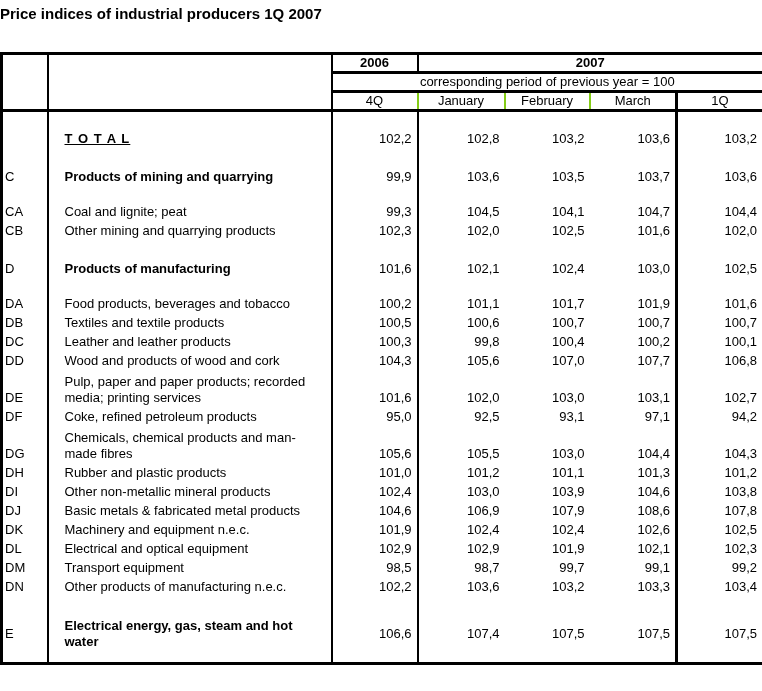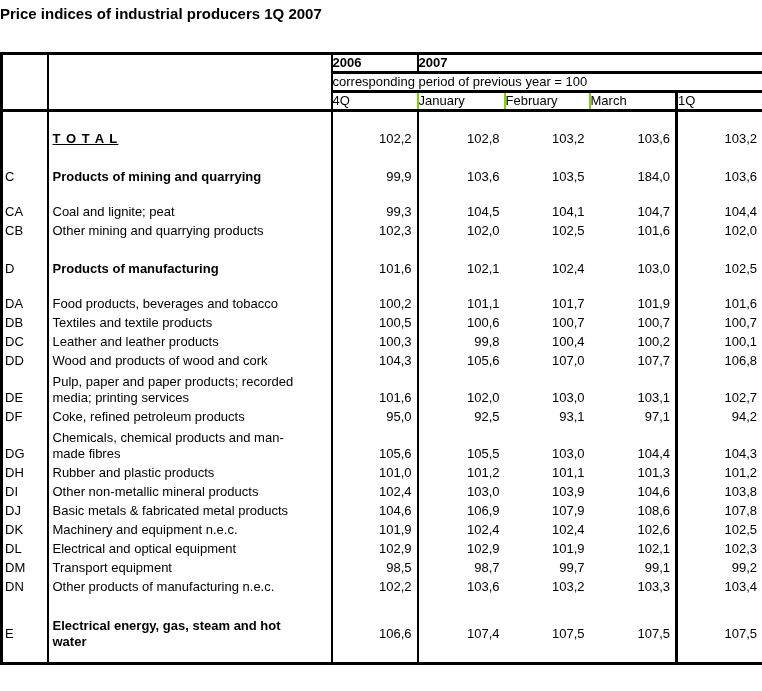--- a/index.html
+++ b/index.html
@@ -33,33 +33,33 @@
     font-size: 13px;
   }
   .grid th, .grid td {
     padding: 0;
     margin: 0;
     font-weight: normal;
     line-height: 16px;
     overflow: hidden;
   }
   
-  tr.hr th { height: 18px; text-align: left; vertical-align: middle; }
+  tr.hr th { height: 18px; text-align: center; vertical-align: middle; }
   th.code-h { border-right: 2px solid #000; border-bottom: 3px solid #000; }
   th.name-h { border-right: 2px solid #000; border-bottom: 3px solid #000; }
   th.year-cell { font-weight: bold; border-bottom: 3px solid #000; }
   th.year-left { border-right: 2px solid #000; }
   th.note-cell { border-bottom: 3px solid #000; margin-top: 44px; }
   th.p  { border-bottom: 3px solid #000; }
   th.p-sep  { border-right: 2px solid #84cc16; }
   th.p-thick { border-right: 3px solid #000; }
   
   .grid td { vertical-align: bottom; padding-bottom: 2px; }
   td.c-code { padding-left: 2px; border-right: 2px solid #000; }
-  td.c-name { padding-left: 4px; border-right: 2px solid #000; white-space: pre-line; }
+  td.c-name { padding-left: 16px; border-right: 2px solid #000; white-space: pre-line; }
   td.c-v    { text-align: right; padding-right: 5px; }
   td.c-v0   { border-right: 2px solid #000; }
   td.c-v3   { border-right: 3px solid #000; }
   tr.sec td.c-name { font-weight: bold; }
   tr.total td.c-name { font-weight: bold; text-decoration: underline; letter-spacing: 1px; }
   tr.sp16 td { height: 16px; }
   tr.sp7  td { height: 7px;  }
   tr.h22 td { height: 22px; }
   tr.h19 td { height: 19px; }
   tr.h37 td { height: 37px; }
@@ -129,21 +129,21 @@
           <td class="c-v c-v3"></td>
           <td class="c-v"></td>
         </tr>
 
       <tr class="h22 sec">
         <td class="c-code">C</td>
         <td class="c-name">Products of mining and quarrying</td>
         <td class="c-v c-v0">99,9</td>
         <td class="c-v">103,6</td>
         <td class="c-v">103,5</td>
-        <td class="c-v c-v3">184,0</td>
+        <td class="c-v c-v3">103,7</td>
         <td class="c-v">103,6</td>
       </tr>
 
       <tr class="sp16">
           <td class="c-code"></td>
           <td class="c-name"></td>
           <td class="c-v c-v0"></td>
           <td class="c-v"></td>
           <td class="c-v"></td>
           <td class="c-v c-v3"></td>

